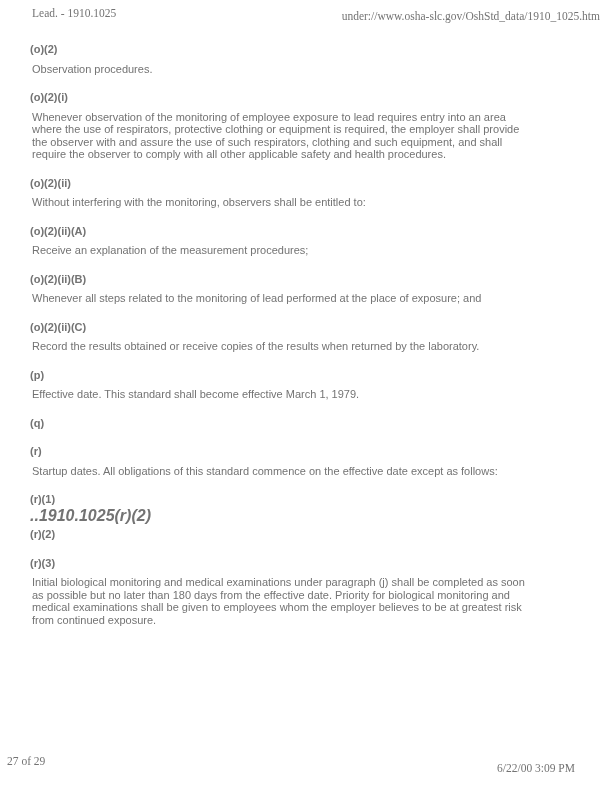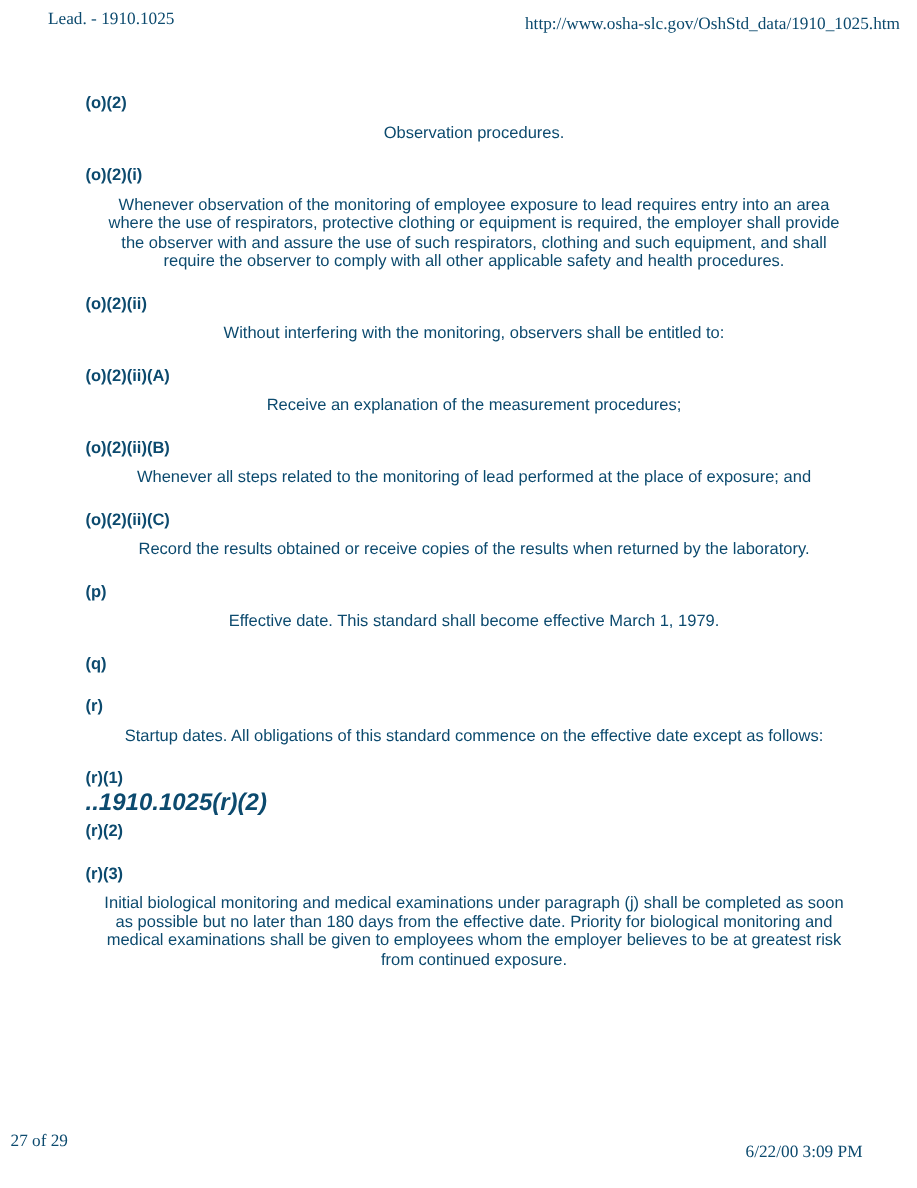--- a/index.html
+++ b/index.html
@@ -5,21 +5,21 @@
   html, body {
     margin: 0;
     padding: 0;
     background: #ffffff;
   }
   .page {
     position: relative;
     width: 611px;
     height: 792px;
     background: #ffffff;
-    color: #0c4a6e;
+    color: #737373;
     overflow: hidden;
     font-family: "Liberation Sans", sans-serif;
   }
   
   .print-header {
     position: absolute;
     top: 7px;
     left: 32px;
     right: 11px;
     display: flex;
@@ -44,60 +44,58 @@
   .footer-time {
     position: absolute;
     right: 36px;
     top: 762px;
     font-family: "Liberation Serif", serif;
     font-size: 11.5px;
   }
   
   .content {
     position: absolute;
-    left: 57px;
+    left: 30px;
     top: 43px;
     width: 516px;
-    margin-top: 20px;
   }
   .heading {
     font-weight: bold;
     font-size: 11px;
     line-height: 12.5px;
     margin: 16px 0 0 0;
   }
   .content .heading:first-child {
     margin-top: 0;
   }
   .para {
     font-size: 11px;
     line-height: 12.5px;
     margin: 7px 0 0 2px;
     white-space: pre-line;
-    text-align: center;
   }
   .ref {
     font-weight: bold;
     font-style: italic;
     font-size: 16px;
     line-height: 12.5px;
     margin: 4px 0 0 0;
   }
   .ref + .heading {
     margin-top: 6px;
   }
 </style>
 </head>
 <body>
 
 <div class="page">
 
   <div class="print-header">
     <span class="doc-title">Lead. - 1910.1025</span>
-    <span class="doc-url">http://www.osha-slc.gov/OshStd_data/1910_1025.htm</span>
+    <span class="doc-url">under://www.osha-slc.gov/OshStd_data/1910_1025.htm</span>
   </div>
 
   <div class="content">
     <div class="heading">(o)(2)</div>
     <div class="para">Observation procedures.</div>
     <div class="heading">(o)(2)(i)</div>
     <div class="para">Whenever observation of the monitoring of employee exposure to lead requires entry into an area
 where the use of respirators, protective clothing or equipment is required, the employer shall provide
 the observer with and assure the use of such respirators, clothing and such equipment, and shall
 require the observer to comply with all other applicable safety and health procedures.</div>

